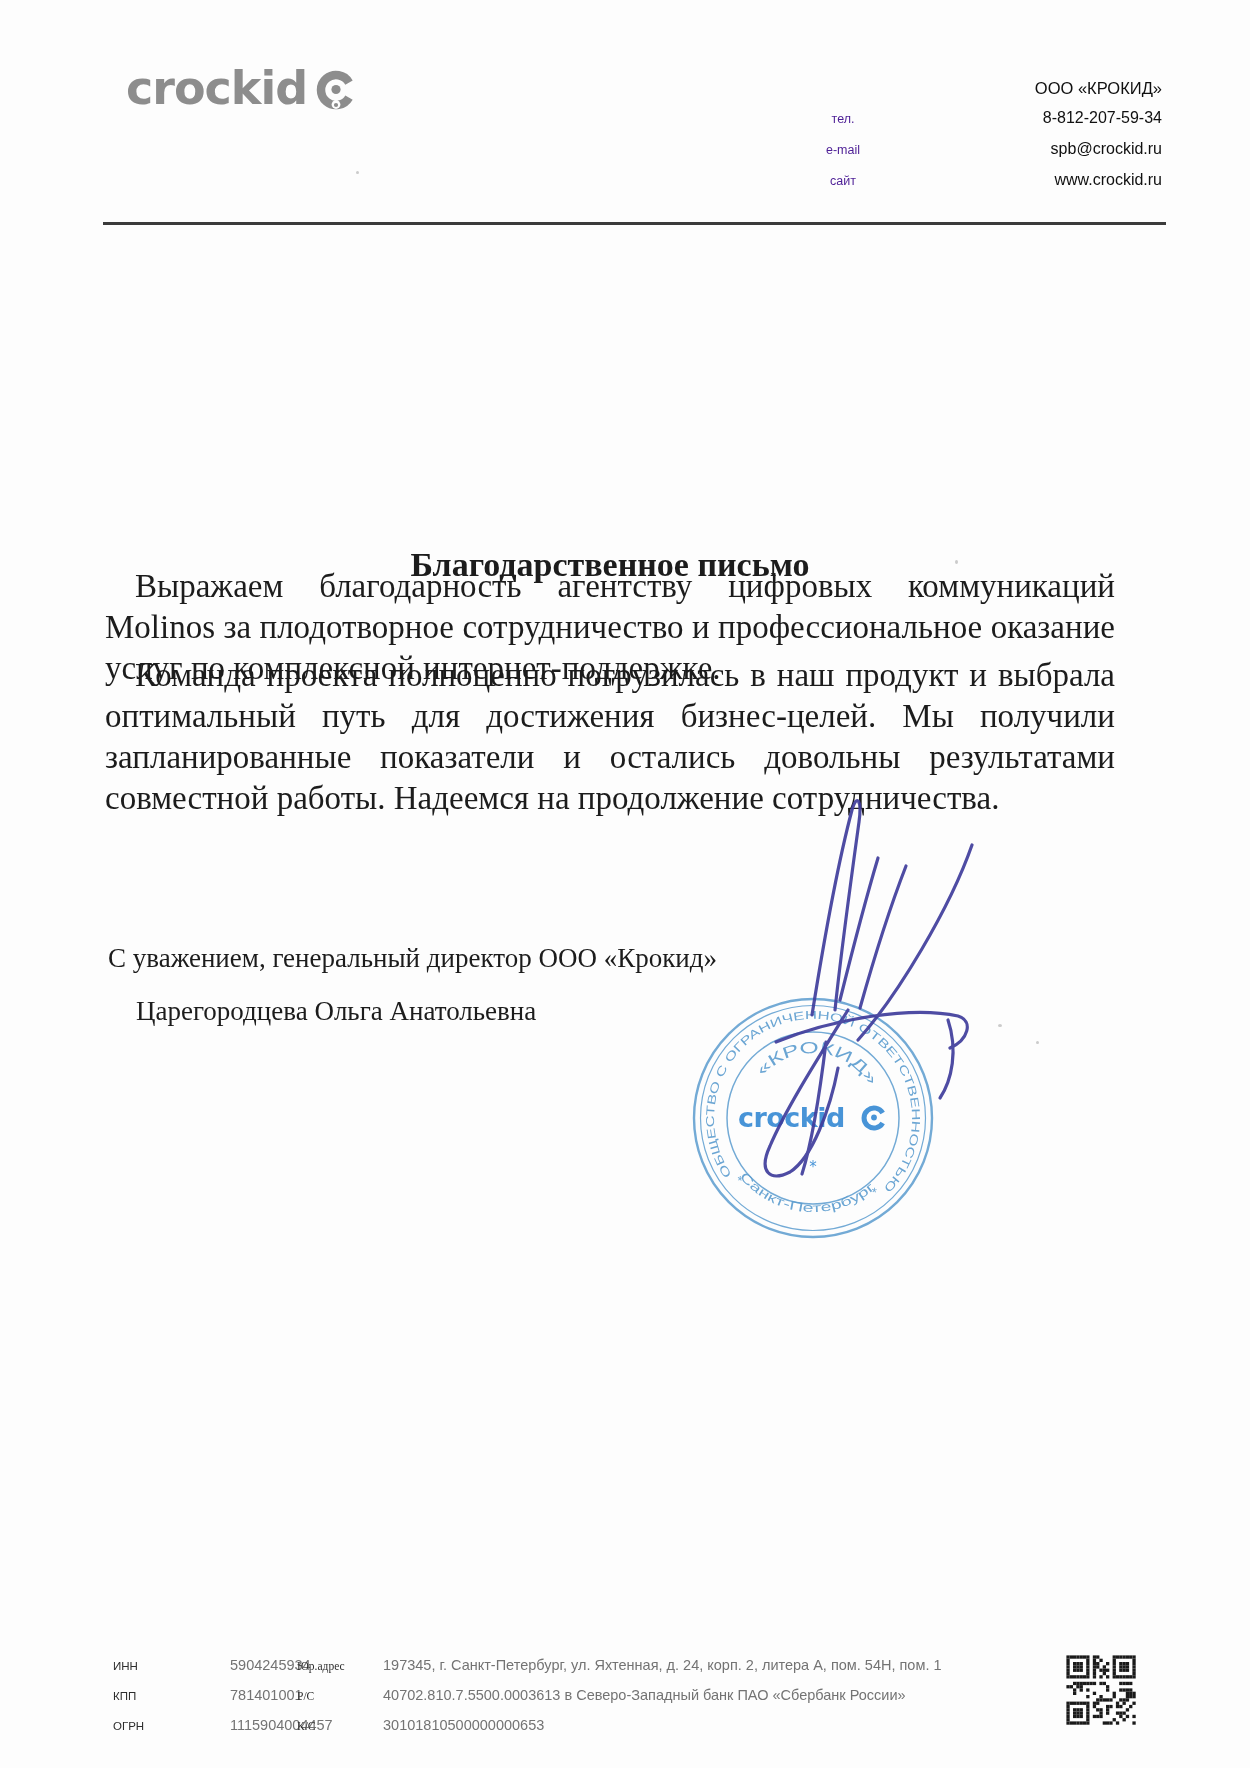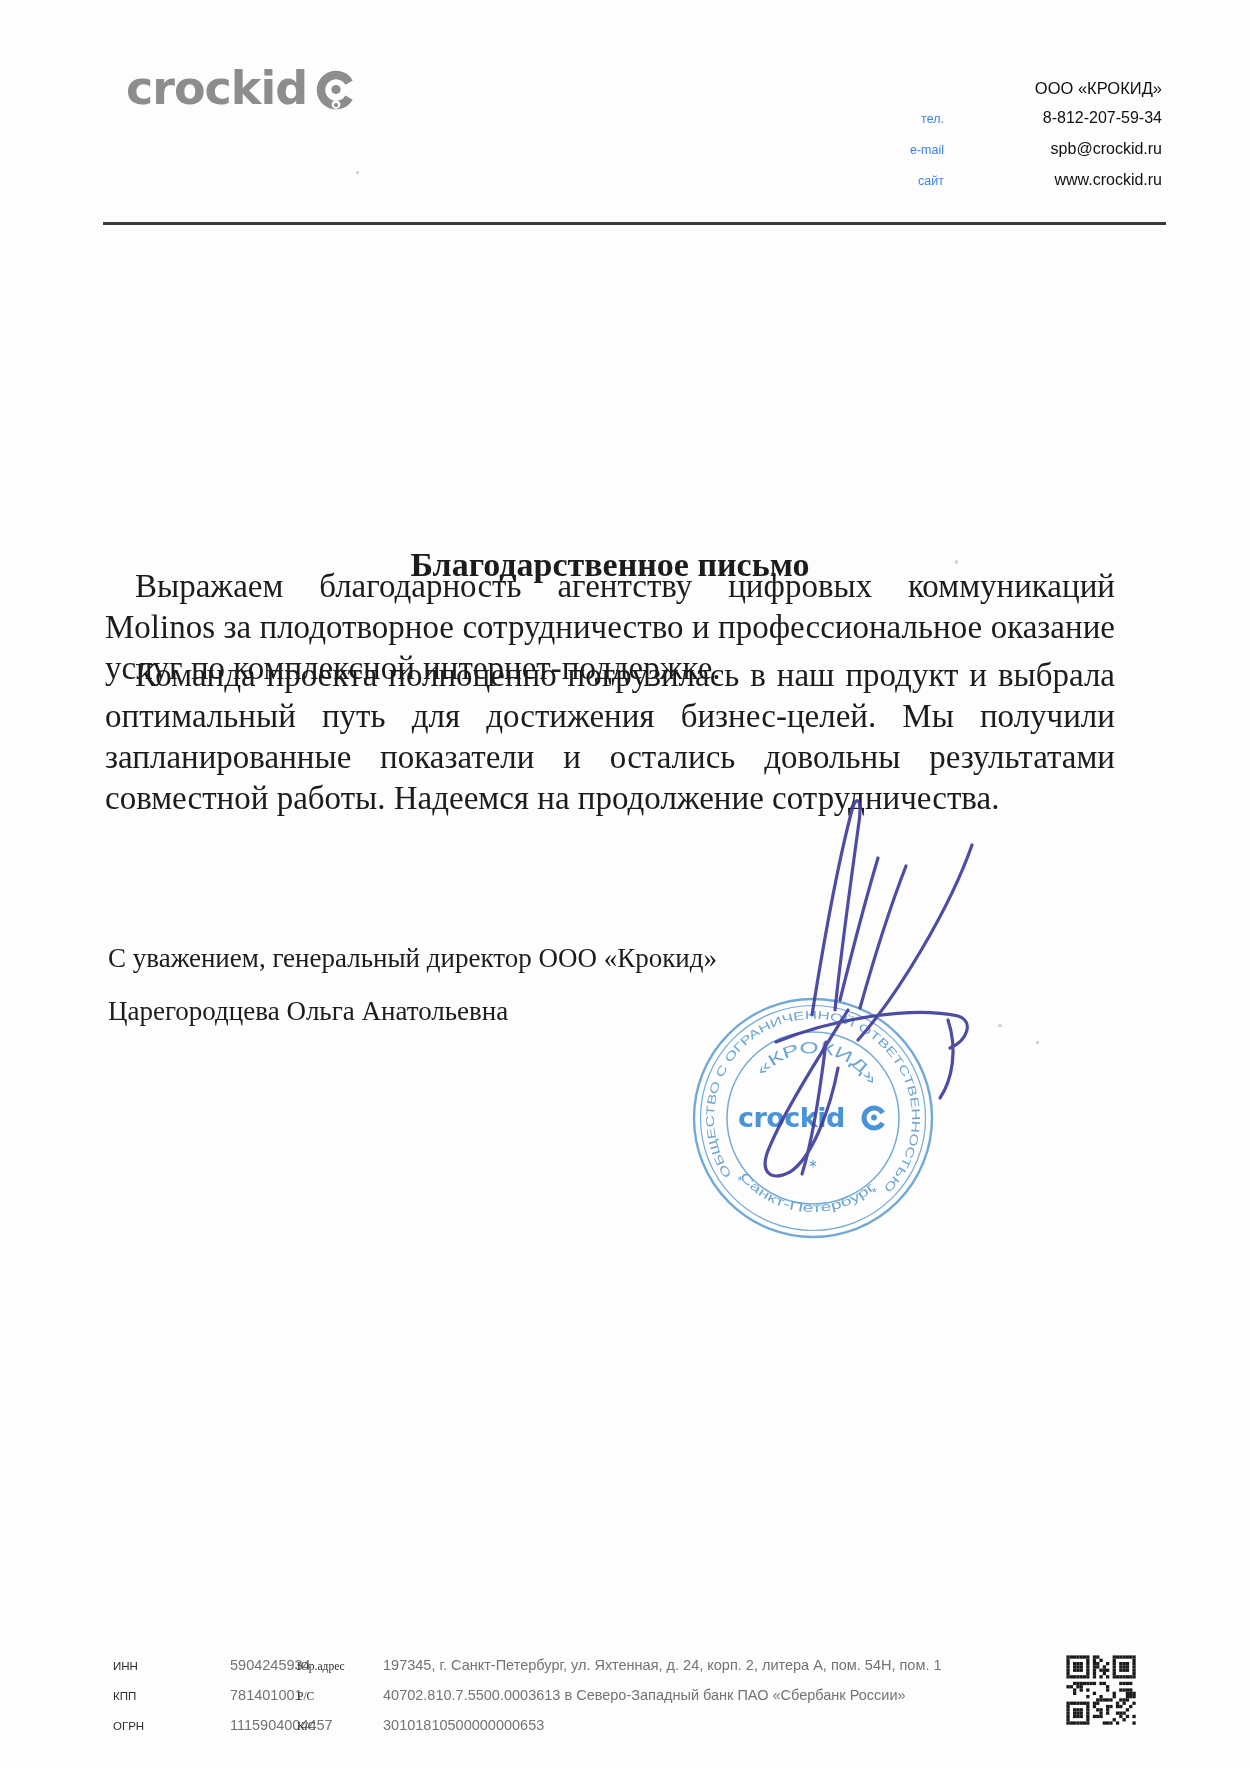--- a/index.html
+++ b/index.html
@@ -10,33 +10,33 @@
   }
   
   .logo{position:absolute;left:126px;top:64px;display:flex;align-items:center;
         font-family:"DejaVu Sans","Liberation Sans",sans-serif;}
   .logo-text{font-size:46px;font-weight:bold;color:#8d8d8d;letter-spacing:-1px;line-height:1;}
   .logo-icon{margin-left:7px;margin-top:4px;}
   .contacts{position:absolute;right:88px;top:74px;width:420px;
             font-family:"Liberation Sans","DejaVu Sans",sans-serif;}
   .company-line{text-align:right;font-size:16.5px;color:#101010;line-height:29px;}
   .crow{display:flex;justify-content:flex-end;align-items:baseline;line-height:29px;}
-  .clabel{font-size:12.5px;color:#3b82f6;text-align:right;flex:1;}
+  .clabel{font-size:12.5px;color:#4c1d95;text-align:center;flex:1;}
   .cvalue{width:218px;text-align:right;font-size:16px;color:#101010;}
   .divider{position:absolute;left:103px;top:222px;width:1063px;height:3px;background:#3b3b3b;}
   
   .title{position:absolute;left:105px;top:506px;width:1010px;text-align:center;
          font-size:34px;font-weight:bold;margin-top:40px;}
   .para{position:absolute;left:105px;width:1010px;margin:0;
         font-size:33px;line-height:41px;text-align:justify;text-indent:30px;}
   .p1{top:566px;}
   .p2{top:655px;}
   .closing{position:absolute;left:108px;font-size:27px;line-height:34px;}
   .closing1{top:941px;}
-  .closing2{top:994px;}
+  .closing2{top:994px;margin-left:28px;}
   
   .stamp{position:absolute;left:688px;top:993px;}
   .signature{position:absolute;left:680px;top:780px;}
   .speck{position:absolute;border-radius:50%;background:#9a9a9a;opacity:.5;}
   
   .footer{position:absolute;left:0;top:1645px;width:1250px;height:100px;
           font-family:"Liberation Sans","DejaVu Sans",sans-serif;color:#1a1a1a;}
   .f-row{position:absolute;display:flex;align-items:baseline;line-height:30px;}
   .flabel{font-size:11.5px;color:#2d2d2d;}
   .fvalue{font-size:14.5px;color:#737373;text-align:center;}

